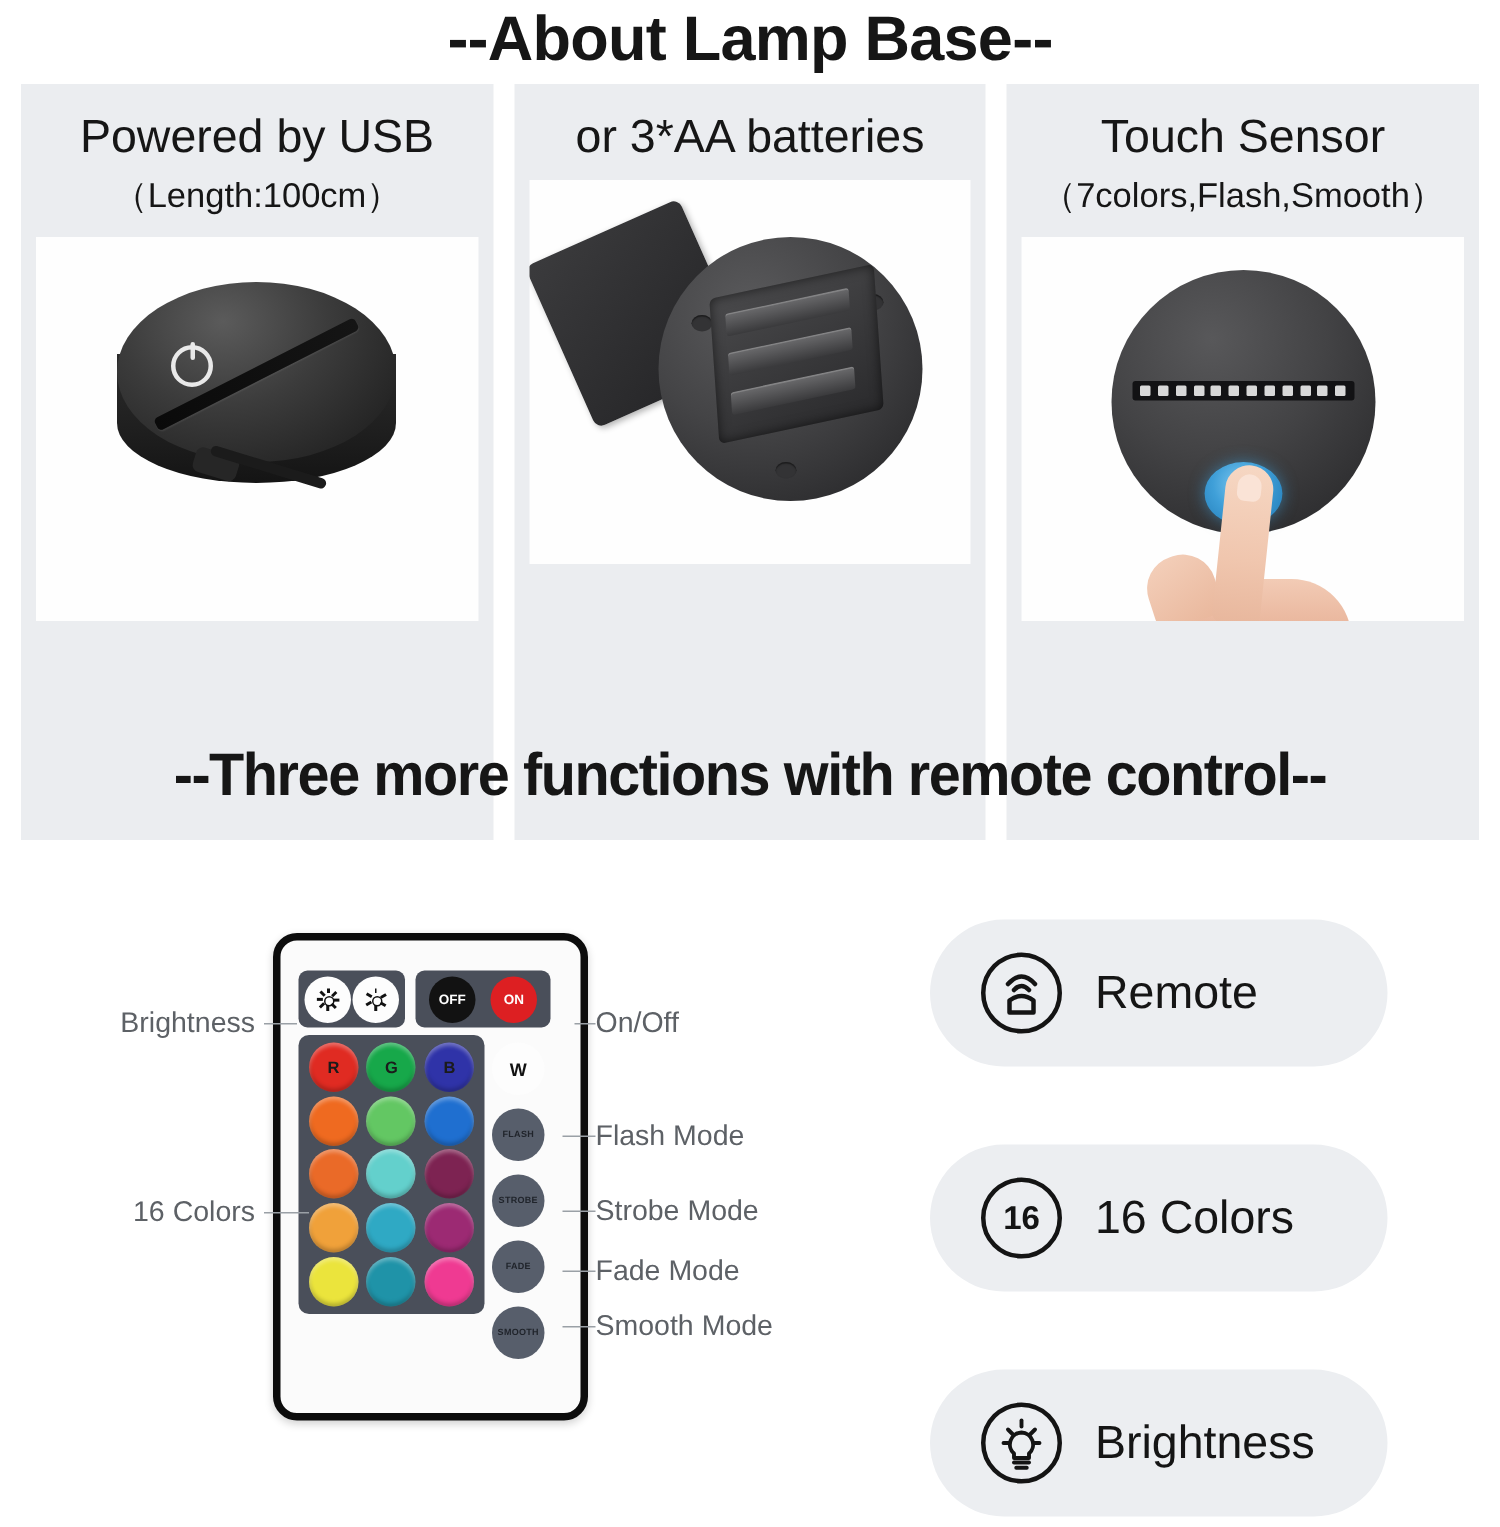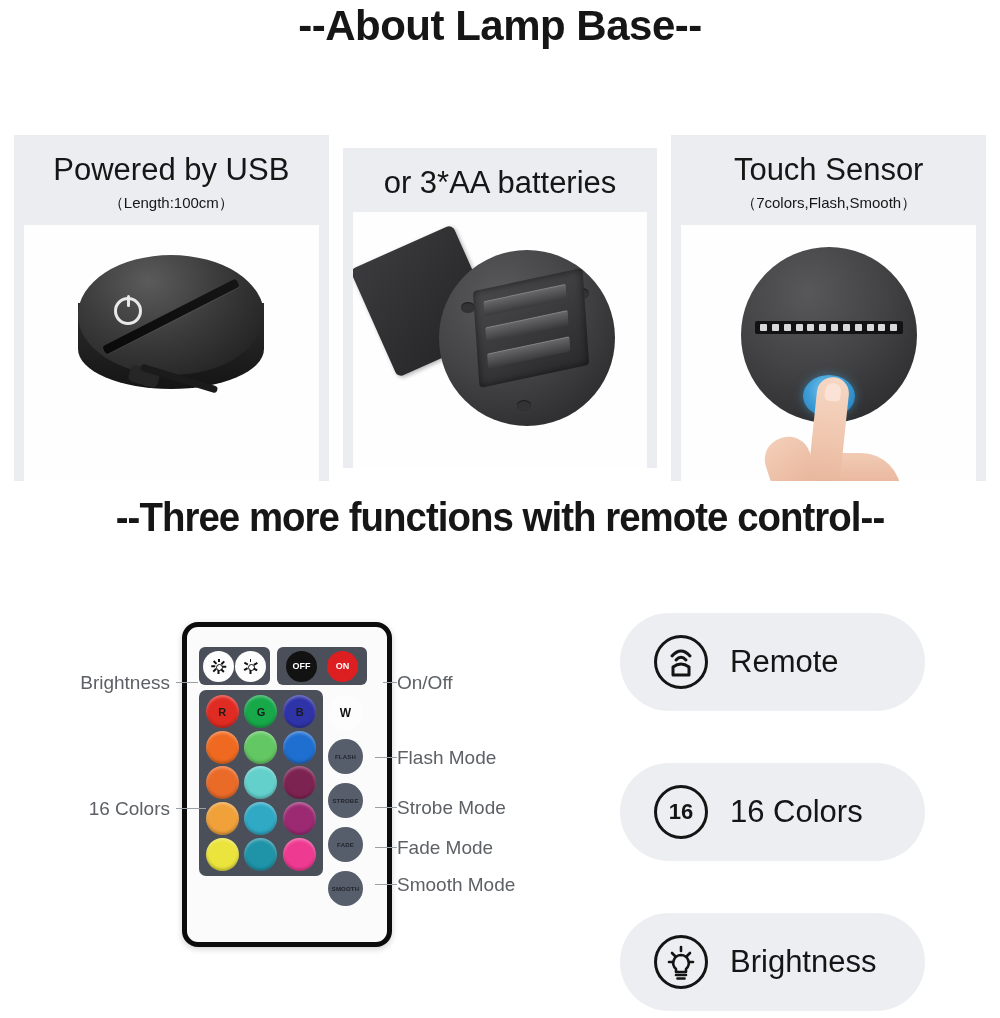--- a/index.html
+++ b/index.html
@@ -21,25 +21,25 @@
   }
   .section-title{
     position:absolute;left:0;top:495px;width:1000px;
     text-align:center;
     font-size:40px;font-weight:700;letter-spacing:-1px;
     color:#161616;
     white-space:nowrap;
     transform:scaleX(.96);
   }
   
-  .panels{position:absolute;left:14px;top:56px;width:972px;height:504px;display:flex;gap:14px;align-items:center;}
+  .panels{position:absolute;left:14px;top:56px;width:972px;height:504px;display:flex;gap:14px;}
   .panel{flex:1;background:#ebedf0;display:flex;flex-direction:column;align-items:center;}
   .panel-head{width:100%;padding-top:18px;text-align:center;}
   .panel-title{font-size:31px;font-weight:400;color:#161616;line-height:1.1;white-space:nowrap;}
-  .panel-sub{font-size:15px;font-weight:400;color:#161616;margin-top:7px;white-space:nowrap;}
+  .panel-sub{font-size:23px;font-weight:400;color:#161616;margin-top:7px;white-space:nowrap;}
   .panel-photo{
     margin-top:12px;width:calc(100% - 20px);height:256px;
     background:#fefefe;position:relative;overflow:hidden;
   }
 
   
   .base-wrap{position:absolute;left:0;top:0;width:100%;height:100%;}
   .base-body{
     position:absolute;left:50%;top:78px;transform:translateX(-50%);
     width:186px;height:86px;

